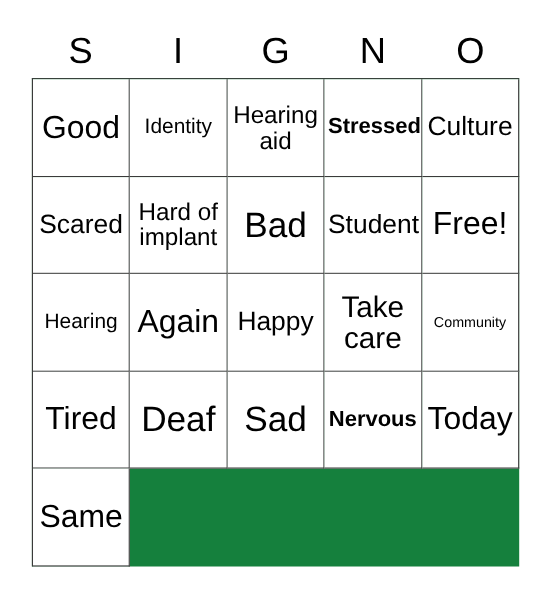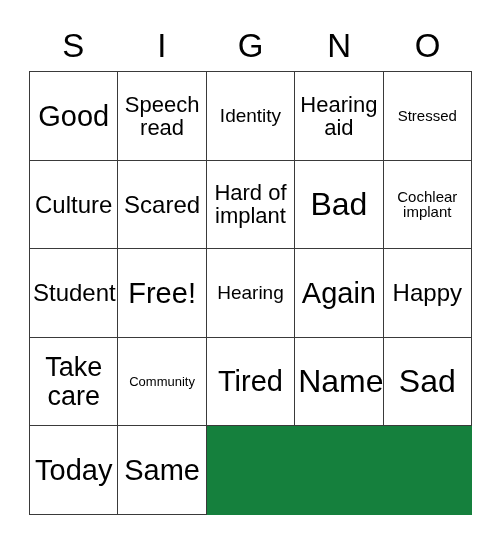--- a/index.html
+++ b/index.html
@@ -74,21 +74,21 @@
   .cell .cell-text {
     display: block;
     width: 100%;
     line-height: 1.05;
     color: #000;
     white-space: pre-line;
   }
 
   
   .fs-xs  { font-size: 13px; }
-  .fs-s   { font-size: 15px; }
+  .fs-s   { font-size: 20px; font-weight: bold; }
   .fs-sm  { font-size: 19px; }
   .fs-m   { font-size: 22px; }
   .fs-ml  { font-size: 24px; }
   .fs-l   { font-size: 27px; }
   .fs-xl  { font-size: 29px; }
   .fs-xxl { font-size: 32px; }
 </style>
 </head>
 <body>
 
@@ -101,24 +101,20 @@
     <div class="header-letter">N</div>
     <div class="header-letter">O</div>
   </div>
 
   <div id="grid">
 
     <div class="cell">
       <span class="cell-text fs-xl">Good</span>
     </div>
     <div class="cell">
-      <span class="cell-text fs-m">Speech
-read</span>
-    </div>
-    <div class="cell">
       <span class="cell-text fs-sm">Identity</span>
     </div>
     <div class="cell">
       <span class="cell-text fs-m">Hearing
 aid</span>
     </div>
 
     <div class="cell">
       <span class="cell-text fs-s">Stressed</span>
     </div>
@@ -129,24 +125,20 @@
       <span class="cell-text fs-ml">Scared</span>
     </div>
     <div class="cell">
       <span class="cell-text fs-m">Hard of
 implant</span>
     </div>
     <div class="cell">
       <span class="cell-text fs-xxl">Bad</span>
     </div>
 
-    <div class="cell">
-      <span class="cell-text fs-s">Cochlear
-implant</span>
-    </div>
     <div class="cell">
       <span class="cell-text fs-ml">Student</span>
     </div>
     <div class="cell">
       <span class="cell-text fs-xl">Free!</span>
     </div>
     <div class="cell">
       <span class="cell-text fs-sm">Hearing</span>
     </div>
     <div class="cell">
@@ -161,24 +153,27 @@
 care</span>
     </div>
     <div class="cell">
       <span class="cell-text fs-xs">Community</span>
     </div>
     <div class="cell">
       <span class="cell-text fs-xl">Tired</span>
     </div>
 
     <div class="cell">
-      <span class="cell-text fs-xxl">Name</span>
+      <span class="cell-text fs-xxl">Deaf</span>
     </div>
     <div class="cell">
       <span class="cell-text fs-xxl">Sad</span>
+    </div>
+    <div class="cell">
+      <span class="cell-text fs-s">Nervous</span>
     </div>
     <div class="cell">
       <span class="cell-text fs-xl">Today</span>
     </div>
     <div class="cell">
       <span class="cell-text fs-xl">Same</span>
     </div>
 
   </div>
 </div>

